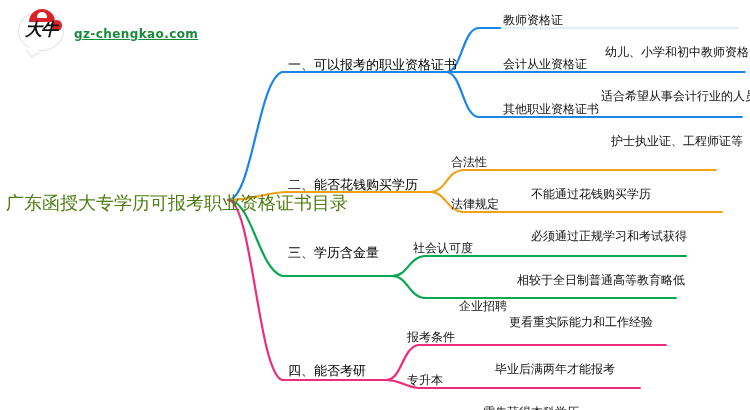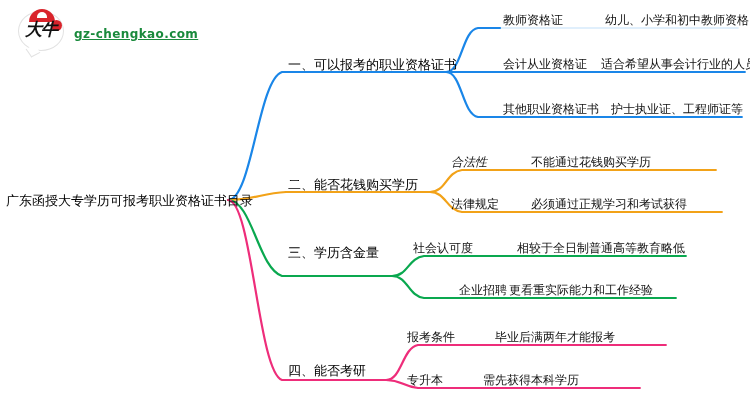--- a/index.html
+++ b/index.html
@@ -112,36 +112,37 @@
   }
   #mindmap path { fill: none; stroke-linecap: round; }
 
   
   .node {
     position: absolute;
     white-space: nowrap;
     line-height: 1;
   }
   .node-root {
-    font-size: 13px;
-    color: #000000;
+    font-size: 18px;
+    color: #4d7c0f;
     letter-spacing: 0px;
   }
   .node-l1 {
     font-size: 13px;
     color: #000;
     text-align: right;
   }
   .node-l2 {
     font-size: 12px;
     color: #111;
   }
   .node-l3 {
     font-size: 12px;
     color: #111;
+    margin-top: 32px;
   }
 </style>
 </head>
 <body>
 
 <div id="logo">
   <div id="logo-mark">
     <div class="bubble"></div>
     <div class="redcap"></div>
     <div class="dot"></div>
@@ -198,32 +199,32 @@
 <div class="node node-l3" style="left:605px; top:14px;">幼儿、小学和初中教师资格</div>
 
 <div class="node node-l2" style="left:503px; top:58px;">会计从业资格证</div>
 <div class="node node-l3" style="left:601px; top:58px;">适合希望从事会计行业的人员</div>
 
 <div class="node node-l2" style="left:503px; top:103px;">其他职业资格证书</div>
 <div class="node node-l3" style="left:611px; top:103px;">护士执业证、工程师证等</div>
 
 <div class="node node-l1" style="left:288px; top:178px;">二、能否花钱购买学历</div>
 
-<div class="node node-l2" style="left:451px; top:156px;font-style:italic;">合法性</div>
+<div class="node node-l2" style="left:451px; top:156px;">合法性</div>
 <div class="node node-l3" style="left:531px; top:156px;">不能通过花钱购买学历</div>
 
 <div class="node node-l2" style="left:451px; top:198px;">法律规定</div>
 <div class="node node-l3" style="left:531px; top:198px;">必须通过正规学习和考试获得</div>
 
 <div class="node node-l1" style="left:288px; top:246px;">三、学历含金量</div>
 
 <div class="node node-l2" style="left:413px; top:242px;">社会认可度</div>
 <div class="node node-l3" style="left:517px; top:242px;">相较于全日制普通高等教育略低</div>
 
-<div class="node node-l2" style="left:413px; top:284px;padding-left:46px;">企业招聘</div>
+<div class="node node-l2" style="left:413px; top:300px;padding-left:46px;">企业招聘</div>
 <div class="node node-l3" style="left:509px; top:284px;">更看重实际能力和工作经验</div>
 
 <div class="node node-l1" style="left:288px; top:364px;">四、能否考研</div>
 
 <div class="node node-l2" style="left:407px; top:331px;">报考条件</div>
 <div class="node node-l3" style="left:495px; top:331px;">毕业后满两年才能报考</div>
 
 <div class="node node-l2" style="left:407px; top:374px;">专升本</div>
 <div class="node node-l3" style="left:483px; top:374px;text-align:right;">需先获得本科学历</div>
 

